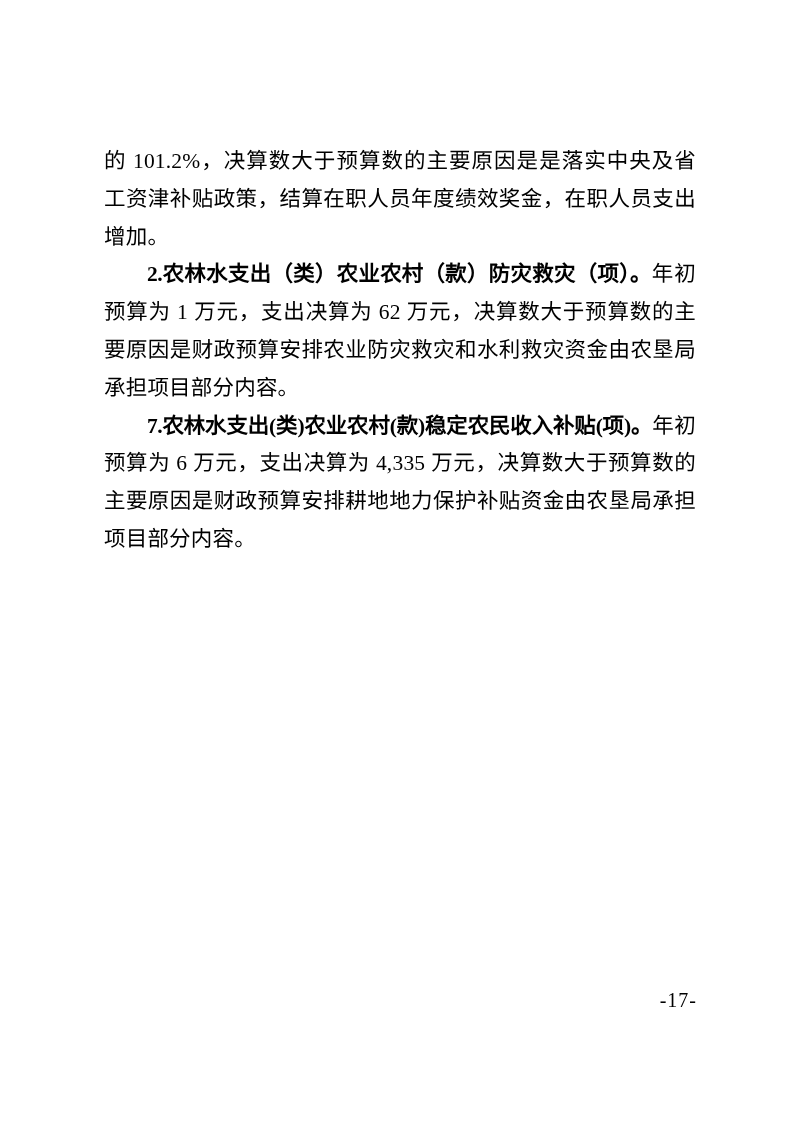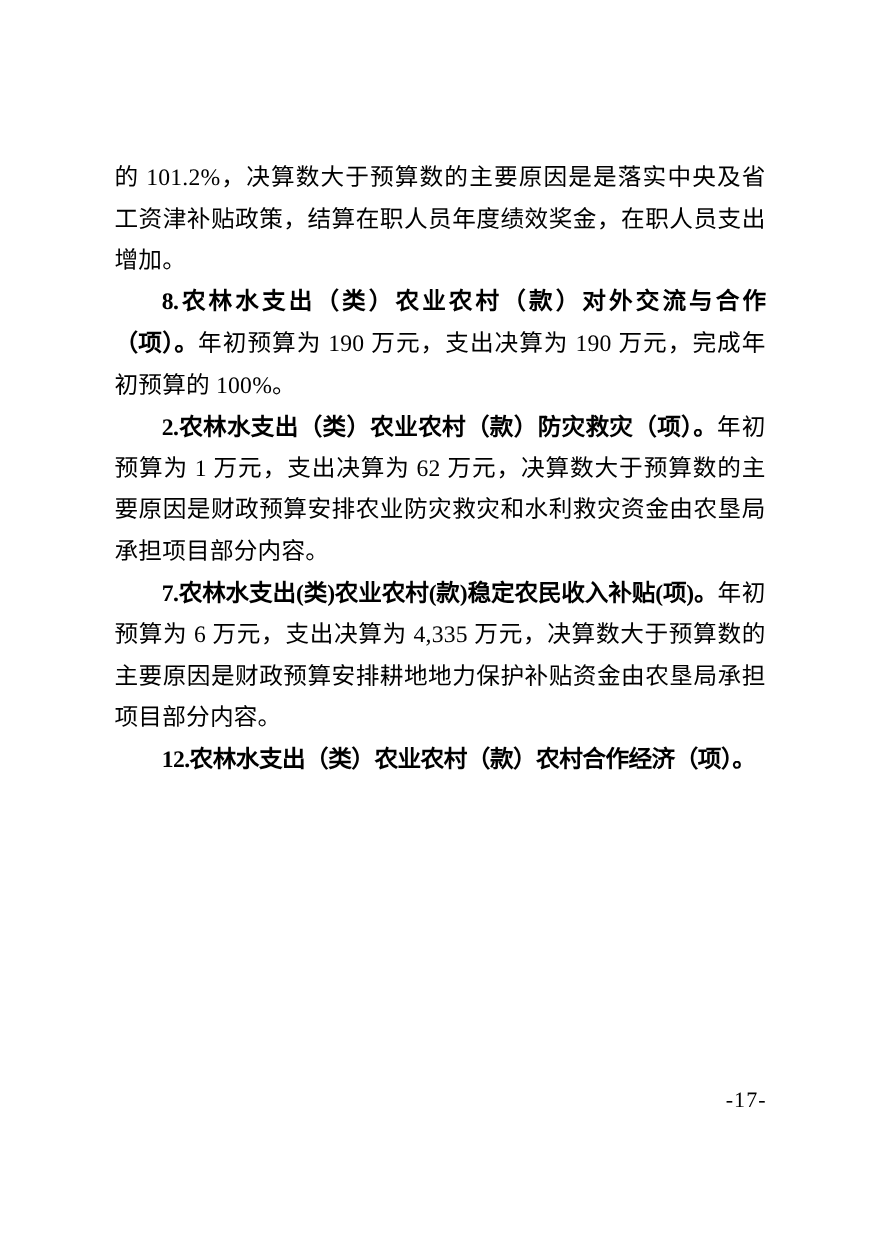--- a/index.html
+++ b/index.html
@@ -60,25 +60,23 @@
 </style>
 </head>
 <body>
 
 <div class="page">
   <div class="content">
 
     <p class="para continuation"><span class="body-run">的 101.2%，决算数大于预算数的主要原因是是落实中央及省工资津补贴政策，结算在职人员年度绩效奖金，在职人员支出增加。</span></p>
 
 
-    <p class="para"><span class="lead">8.农林水支出（类）农业农村（款）对外交流与合作（项）。</span><span class="body-run">年初预算为 190 万元，支出决算为 190 万元，完成年初预算的 100%。</span></p>
 
     <p class="para"><span class="lead">2.农林水支出（类）农业农村（款）防灾救灾（项）。</span><span class="body-run">年初预算为 1 万元，支出决算为 62 万元，决算数大于预算数的主要原因是财政预算安排农业防灾救灾和水利救灾资金由农垦局承担项目部分内容。</span></p>
 
     <p class="para"><span class="lead">7.农林水支出(类)农业农村(款)稳定农民收入补贴(项)。</span><span class="body-run">年初预算为 6 万元，支出决算为 4,335 万元，决算数大于预算数的主要原因是财政预算安排耕地地力保护补贴资金由农垦局承担项目部分内容。</span></p>
 
 
-    <p class="para"><span class="lead">12.农林水支出（类）农业农村（款）农村合作经济（项）。</span><span class="body-run"></span></p>
 
   </div>
 
   <div class="page-number">-17-</div>
 </div>
 
 </body></html>

